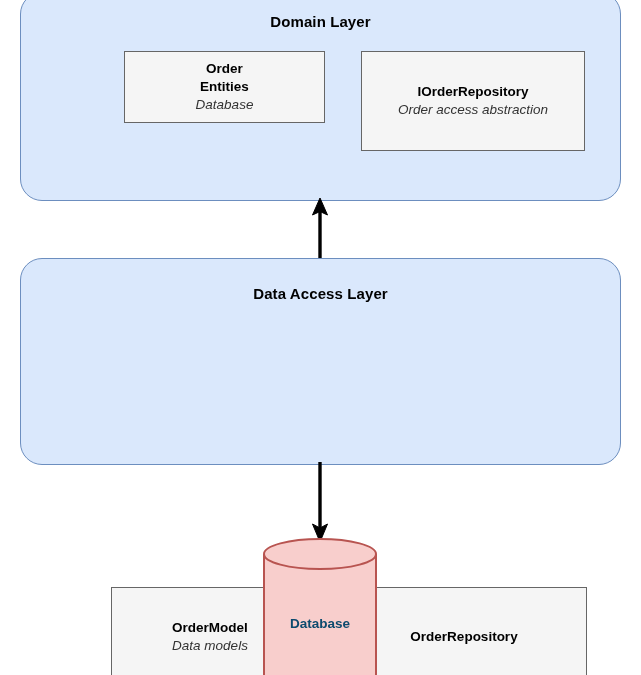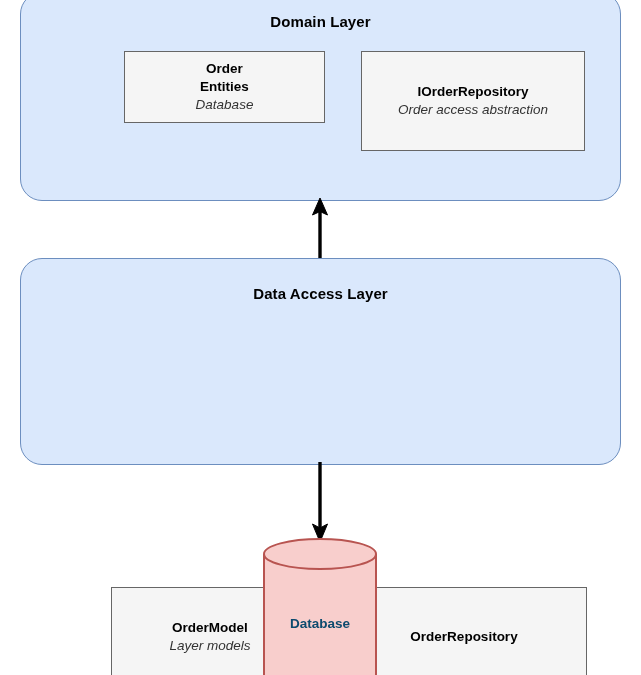--- a/index.html
+++ b/index.html
@@ -143,21 +143,21 @@
   <svg class="arrow-svg" id="arrow-up" viewBox="0 0 40 66">
     <line x1="20" y1="66" x2="20" y2="14" stroke="#000000" stroke-width="3.4"></line>
     <polygon points="20,2 12.5,19 20,15.5 27.5,19" fill="#000000" stroke="#000000" stroke-width="1"></polygon>
   </svg>
 
   <div class="layer" id="data-access-layer">
     <div class="layer-title">Data Access Layer</div>
 
     <div class="component-box" id="box-models">
       <div class="comp-name">OrderModel</div>
-      <div class="comp-desc">Layer models</div>
+      <div class="comp-desc">Data models</div>
     </div>
 
     <div class="component-box" id="box-repo">
       <div class="comp-name">OrderRepository</div>
     </div>
   </div>
 
   <svg class="arrow-svg" id="arrow-down" viewBox="0 0 40 84">
     <line x1="20" y1="0" x2="20" y2="68" stroke="#000000" stroke-width="3.4"></line>
     <polygon points="20,80 12.5,62 20,66 27.5,62" fill="#000000" stroke="#000000" stroke-width="1"></polygon>

